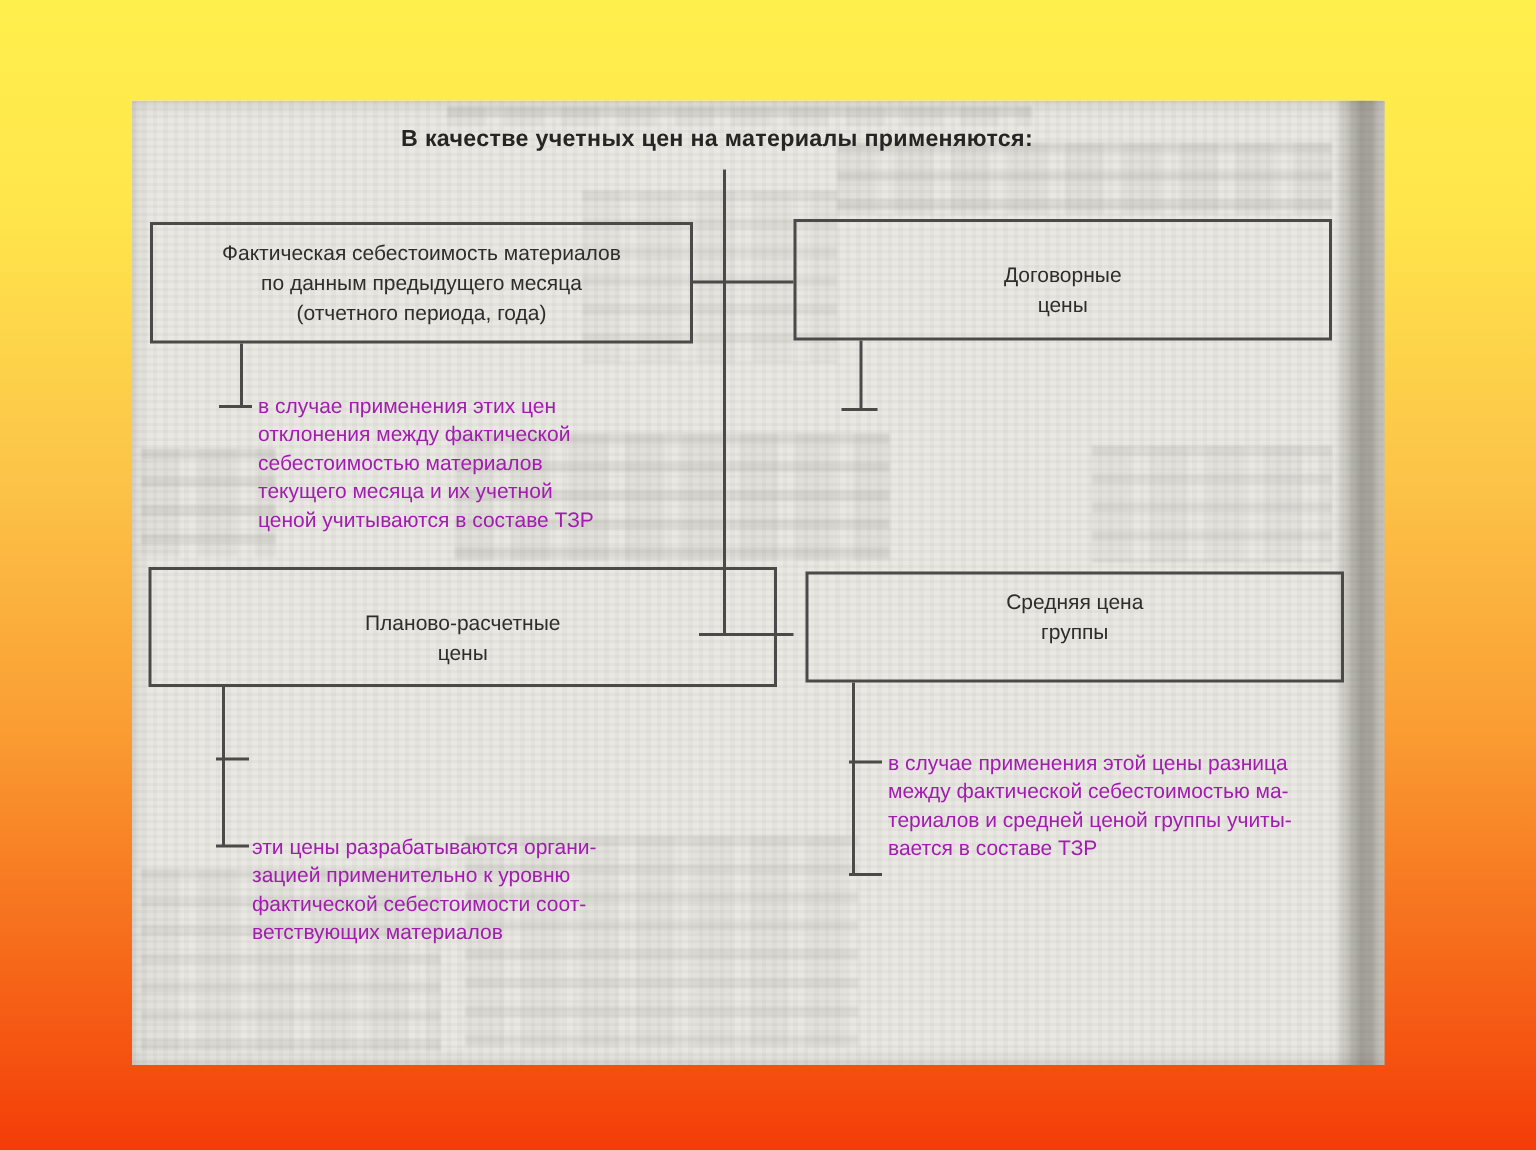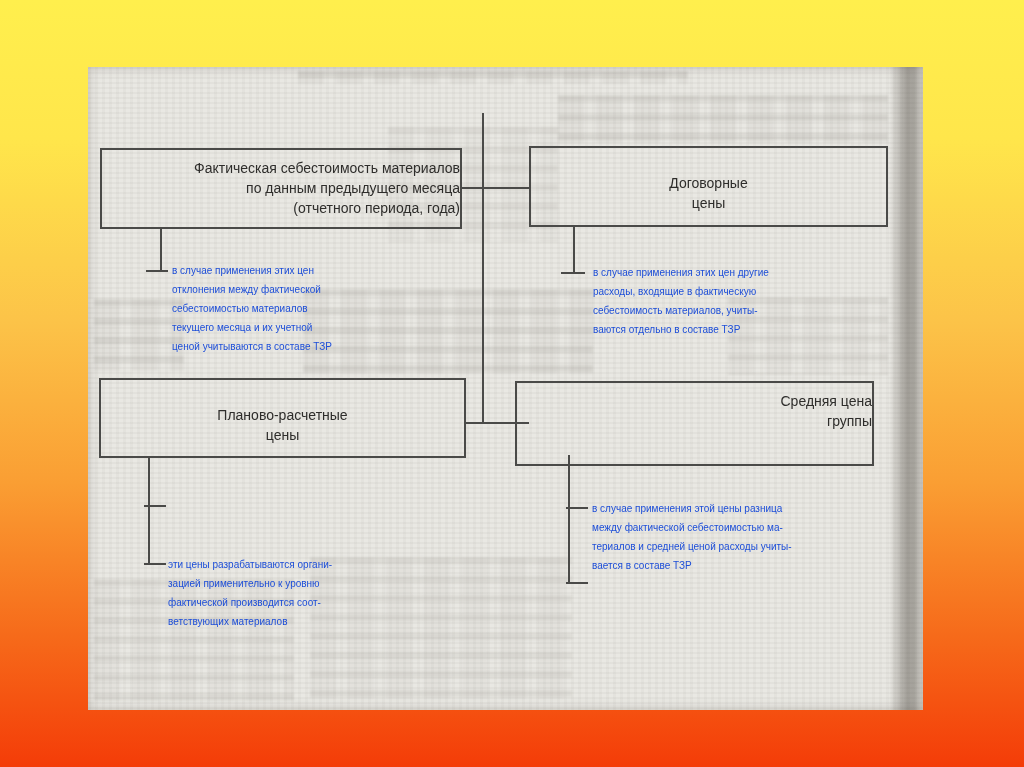--- a/index.html
+++ b/index.html
@@ -40,27 +40,27 @@
     position:absolute;left:0;top:17px;width:780px;
     text-align:center;font-weight:bold;font-size:15.5px;letter-spacing:.2px;
     color:#262523;white-space:pre-line;
   }
 
   .box{
     position:absolute;border:2px solid #4a4a48;background:transparent;
     text-align:center;font-size:14px;line-height:20px;color:#2e2d2b;
     white-space:pre-line;box-sizing:border-box;
   }
-  .pt8{padding-top:8px;text-align:right;} .pt11{padding-top:25px;}
+  .pt8{padding-top:8px;} .pt11{padding-top:25px;}
 
   .vline,.hline{position:absolute;background:#4a4a48;}
   .vline{width:2px;} .hline{height:2px;}
 
   .note{
-    position:absolute;font-size:10px;line-height:19px;color:#1d4ed8;
+    position:absolute;font-size:14px;line-height:19px;color:#a21caf;
     white-space:pre-line;
   }
 
   .edge-shadow{ 
     position:absolute;top:0;right:0;width:34px;height:100%;
     background:linear-gradient(90deg,rgba(80,74,66,0) 0%,rgba(80,74,66,.45) 52%,rgba(75,70,62,.42) 72%,rgba(150,142,132,.18) 100%);
     pointer-events:none;
   }
 </style>
 </head>
@@ -71,61 +71,58 @@
 
     <div class="bleed" style="left:210px;top:4px;width:390px;height:13px"></div>
     <div class="bleed" style="left:470px;top:28px;width:330px;height:48px"></div>
     <div class="bleed" style="left:300px;top:60px;width:170px;height:115px;opacity:.35"></div>
     <div class="bleed" style="left:6px;top:232px;width:90px;height:72px"></div>
     <div class="bleed" style="left:215px;top:222px;width:290px;height:85px"></div>
     <div class="bleed" style="left:640px;top:230px;width:160px;height:78px;opacity:.4"></div>
     <div class="bleed" style="left:6px;top:512px;width:200px;height:122px;opacity:.4"></div>
     <div class="bleed" style="left:222px;top:490px;width:262px;height:142px;opacity:.4"></div>
 
+    <div class="title">В качестве учетных цен на материалы применяются:</div>
 
     <div class="vline" style="left:394px;top:46px;height:311px"></div>
     <div class="hline" style="left:374px;top:120px;width:67px"></div>
     <div class="hline" style="left:378px;top:355px;width:63px"></div>
 
     <div class="box pt8" style="left:12px;top:81px;width:362px;height:81px">Фактическая себестоимость материалов
 по данным предыдущего месяца
 (отчетного периода, года)</div>
     <div class="box pt11" style="left:441px;top:79px;width:359px;height:81px">Договорные
 цены</div>
-    <div class="box pt11" style="left:11px;top:311px;width:367px;height:80px">Планово-расчетные
+    <div class="box pt11" style="left:11px;top:311px;width:419px;height:80px">Планово-расчетные
 цены</div>
-    <div class="box pt8" style="left:427px;top:314px;width:359px;height:85px">Средняя цена
+    <div class="box pt8" style="left:449px;top:314px;width:359px;height:74px">Средняя цена
 группы</div>
 
     <div class="vline" style="left:72px;top:162px;height:41px"></div>
     <div class="hline" style="left:58px;top:203px;width:22px"></div>
     <div class="note" style="left:84px;top:194px;width:270px">в случае применения этих цен
 отклонения между фактической
 себестоимостью материалов
 текущего месяца и их учетной
 ценой учитываются в составе ТЗР</div>
 
     <div class="vline" style="left:485px;top:160px;height:45px"></div>
     <div class="hline" style="left:473px;top:205px;width:24px"></div>
-    <div class="note" style="left:505px;top:196px;width:300px">в случае применения этих цен другие
-расходы, входящие в фактическую
-себестоимость материалов, учиты-
-ваются отдельно в составе ТЗР</div>
 
     <div class="vline" style="left:60px;top:391px;height:106px"></div>
     <div class="hline" style="left:56px;top:438px;width:22px"></div>
     <div class="hline" style="left:56px;top:496px;width:22px"></div>
     <div class="note" style="left:80px;top:488px;width:290px">эти цены разрабатываются органи-
 зацией применительно к уровню
-фактической производится соот-
+фактической себестоимости соот-
 ветствующих материалов</div>
 
     <div class="vline" style="left:480px;top:388px;height:128px"></div>
     <div class="hline" style="left:478px;top:440px;width:22px"></div>
     <div class="hline" style="left:478px;top:515px;width:22px"></div>
     <div class="note" style="left:504px;top:432px;width:320px">в случае применения этой цены разница
 между фактической себестоимостью ма-
-териалов и средней ценой расходы учиты-
+териалов и средней ценой группы учиты-
 вается в составе ТЗР</div>
 
     <div class="edge-shadow"></div>
   </div>
 </div>
 
 </body></html>

